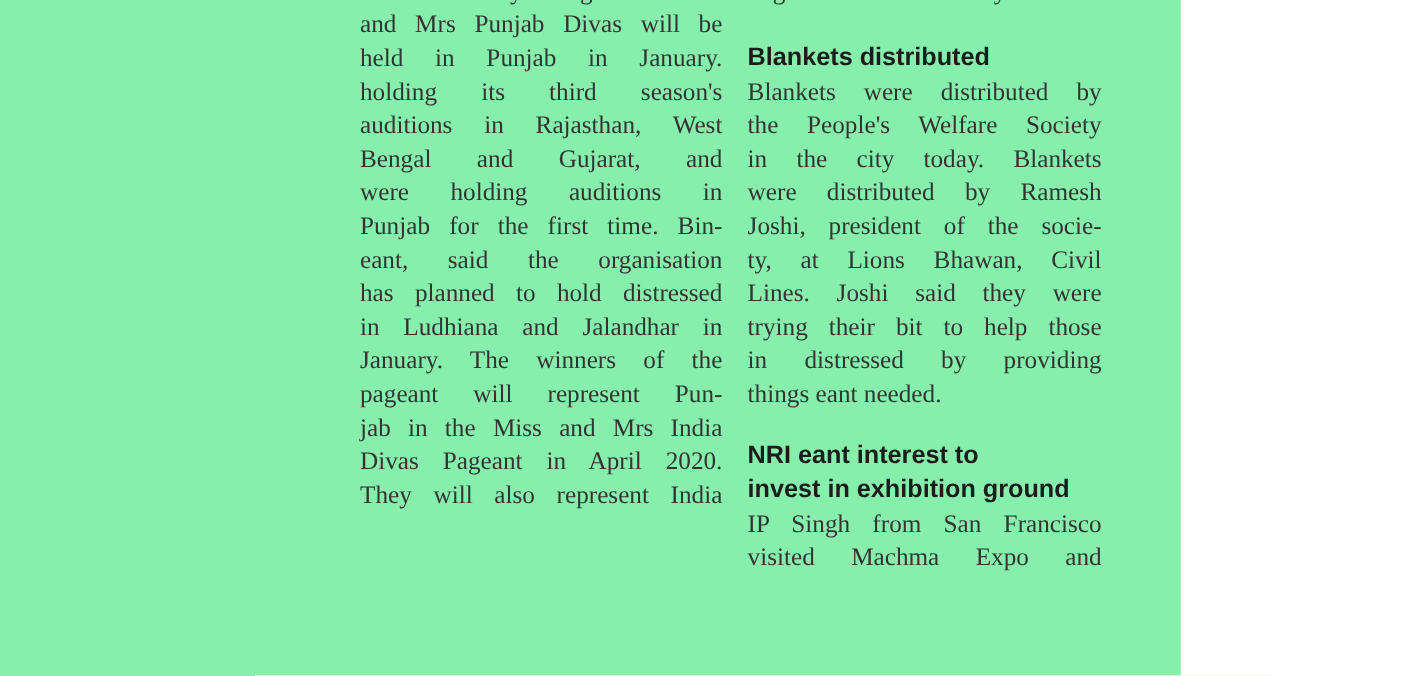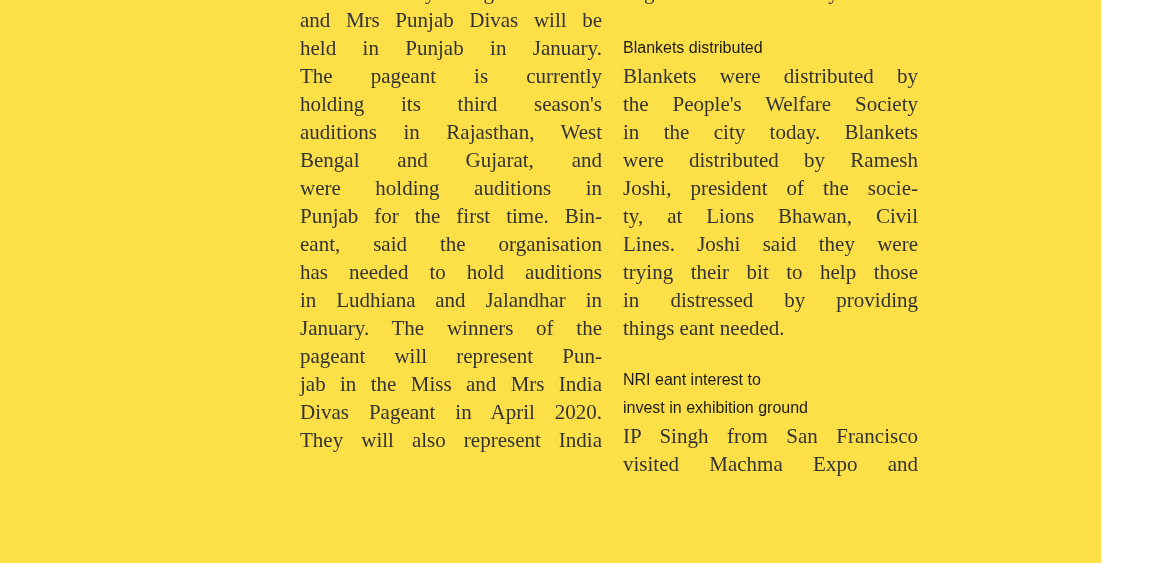--- a/index.html
+++ b/index.html
@@ -7,23 +7,23 @@
     padding: 0;
     width: 1170px;
     height: 563px;
     background: #ffffff;
     overflow: hidden;
     position: relative;
   }
   .page {
     position: absolute;
     left: 0; top: 0;
-    width: 1101px;
+    width: 984px;
     height: 563px;
-    background: #fde047;
+    background: #86efac;
   }
   .column {
     position: absolute;
     font-family: "Liberation Serif", serif;
     font-size: 21px;
     color: #333333;
     filter: blur(0.65px);
   }
   .col-left  { left: 300px; top: -22px; width: 302px; }
   .col-right { left: 623px; top: -22px; width: 295px; }
@@ -36,47 +36,46 @@
     overflow: visible;
   }
   .line.no-justify {
     text-align: left;
     text-align-last: left;
   }
   .heading-line {
     height: 28px;
     line-height: 28px;
     font-family: "Liberation Sans", sans-serif;
-    font-weight: normal;
-    font-size: 16px;
+    font-weight: bold;
+    font-size: 21px;
     color: #1c1c1c;
     text-align: center;
     text-align-last: left;
     white-space: nowrap;
   }
   .spacer-row   { height: 28px; }
   .spacer-small { height: 24px; }
 </style>
 </head>
 <body>
 
 <div class="page">
 
   <div class="column col-left">
     <div class="line">Divas Beauty Pageant. Miss</div>
     <div class="line">and Mrs Punjab Divas will be</div>
     <div class="line">held in Punjab in January.</div>
-    <div class="line">The pageant is currently</div>
     <div class="line">holding its third season's</div>
     <div class="line">auditions in Rajasthan, West</div>
     <div class="line">Bengal and Gujarat, and</div>
     <div class="line">were holding auditions in</div>
     <div class="line">Punjab for the first time. Bin-</div>
     <div class="line">eant, said the organisation</div>
-    <div class="line">has needed to hold auditions</div>
+    <div class="line">has planned to hold distressed</div>
     <div class="line">in Ludhiana and Jalandhar in</div>
     <div class="line">January. The winners of the</div>
     <div class="line">pageant will represent Pun-</div>
     <div class="line">jab in the Miss and Mrs India</div>
     <div class="line">Divas Pageant in April 2020.</div>
     <div class="line">They will also represent India</div>
   </div>
 
   <div class="column col-right">
     <div class="line">Pageant and many more</div>

